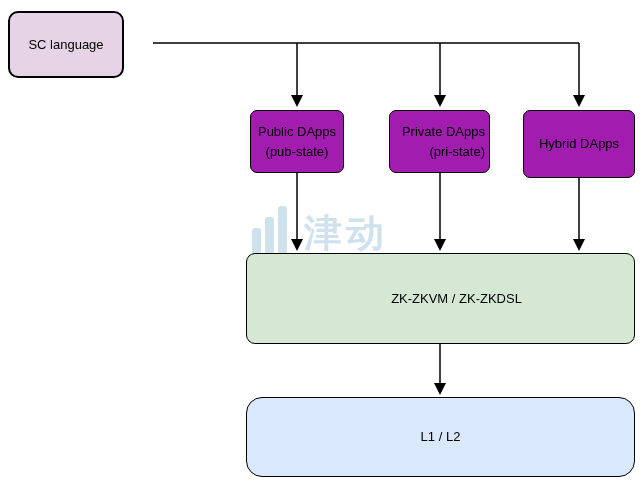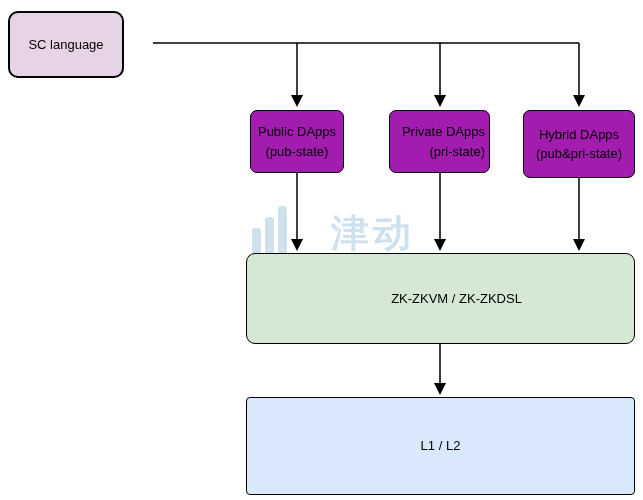--- a/index.html
+++ b/index.html
@@ -11,26 +11,26 @@
     position:absolute;box-sizing:border-box;border:1px solid #000;
     display:flex;flex-direction:column;align-items:center;justify-content:center;
     text-align:center;font-size:13px;color:#000;line-height:1.5;padding:4px;
   }
   .purple{left:8px;top:11px;width:116px;height:67px;background:#e6d4e6;border-radius:10px;border-width:2px;}
   .yellow{background:#a21caf;border-radius:7px;}
   .yellow.public{left:250px;top:110px;width:94px;height:63px;}
   .yellow.private{left:389px;top:110px;width:101px;height:63px;align-items:flex-end;}
   .yellow.hybrid{left:523px;top:110px;width:112px;height:68px;}
   .green{left:246px;top:253px;width:389px;height:91px;background:#d5e8d4;border-radius:9px;padding-left:36px;}
-  .blue{left:246px;top:397px;width:389px;height:98px;background:#dae8fc;border-radius:4px;align-items:center;}
+  .blue{left:246px;top:397px;width:389px;height:80px;background:#dae8fc;border-radius:16px;align-items:center;}
   .watermark{
     position:absolute;left:252px;top:206px;display:flex;align-items:center;gap:8px;
     opacity:0.5;pointer-events:none;
   }
-  .wm-text{font-size:38px;font-weight:bold;color:#9ec4dd;letter-spacing:4px;margin-left:27px;}
+  .wm-text{font-size:38px;font-weight:bold;color:#9ec4dd;letter-spacing:4px;}
 </style>
 </head>
 <body>
 
 <div class="canvas">
 
   <svg class="connectors" width="643" height="500" viewBox="0 0 643 500">
     <defs>
       <marker id="arrow" markerWidth="8" markerHeight="8" refX="6" refY="4" orient="auto">
         <path d="M0,0 L8,4 L0,8 Z" fill="#000"></path>
@@ -68,21 +68,20 @@
     <span>(pub-state)</span>
   </div>
 
   <div class="node yellow private">
     <span>Private DApps</span>
     <span>(pri-state)</span>
   </div>
 
   <div class="node yellow hybrid">
     <span>Hybrid DApps</span>
-    <span>(pub&amp;pri-state)</span>
   </div>
 
   <div class="node green">
     <span>ZK-ZKVM / ZK-ZKDSL</span>
   </div>
 
   <div class="node blue">
     <span>L1 / L2</span>
   </div>
 

